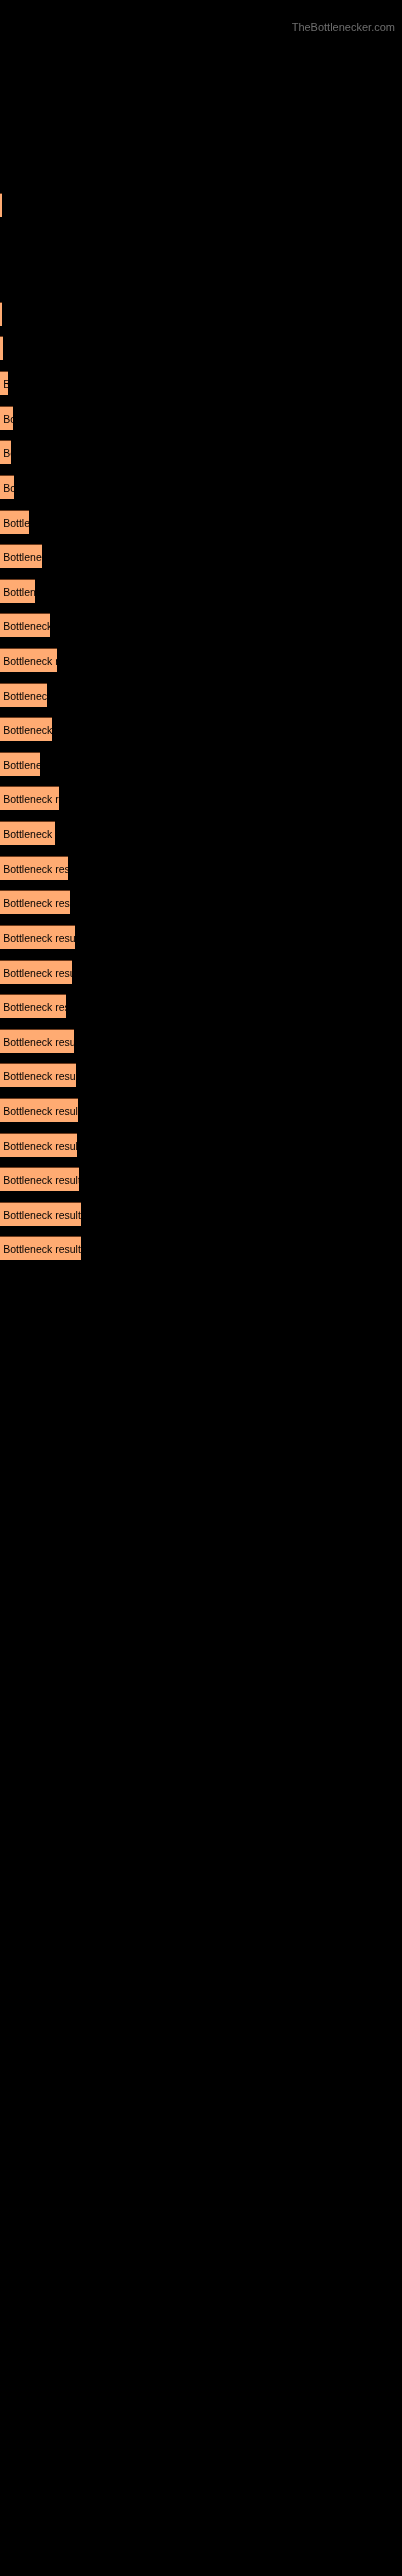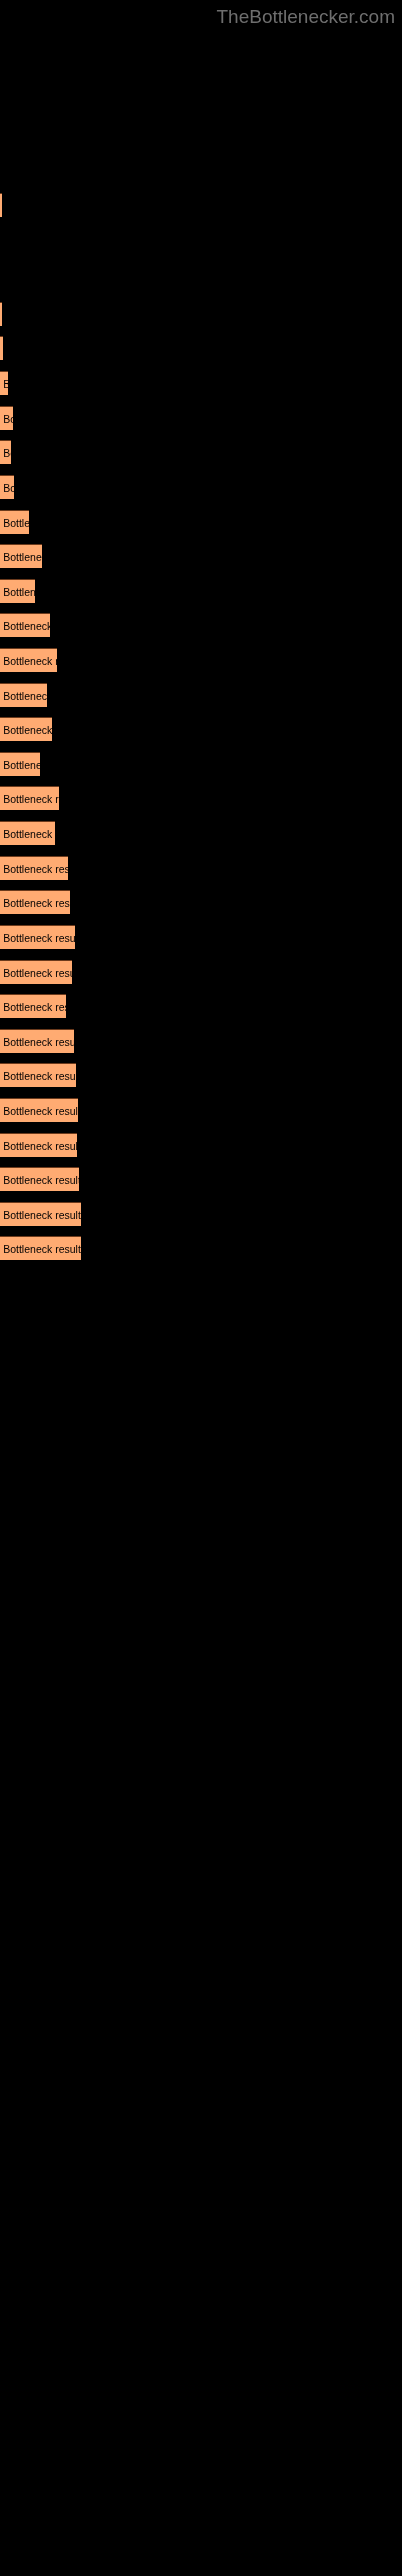--- a/index.html
+++ b/index.html
@@ -10,24 +10,24 @@
   body {
     width: 403px;
     height: 2576px;
     position: relative;
     overflow: hidden;
     font-family: "Liberation Sans", sans-serif;
   }
 
   .watermark {
     position: absolute;
-    top: 6px;
+    top: 16px;
     right: 8px;
     color: #6e6e6e;
-    font-size: 19px;
+    font-size: 11px;
     font-family: "Liberation Sans", sans-serif;
     letter-spacing: 0px;
     white-space: nowrap;
     line-height: 22.5px;
   }
 
   .chart {
     position: absolute;
     left: 0;
     top: 0;

